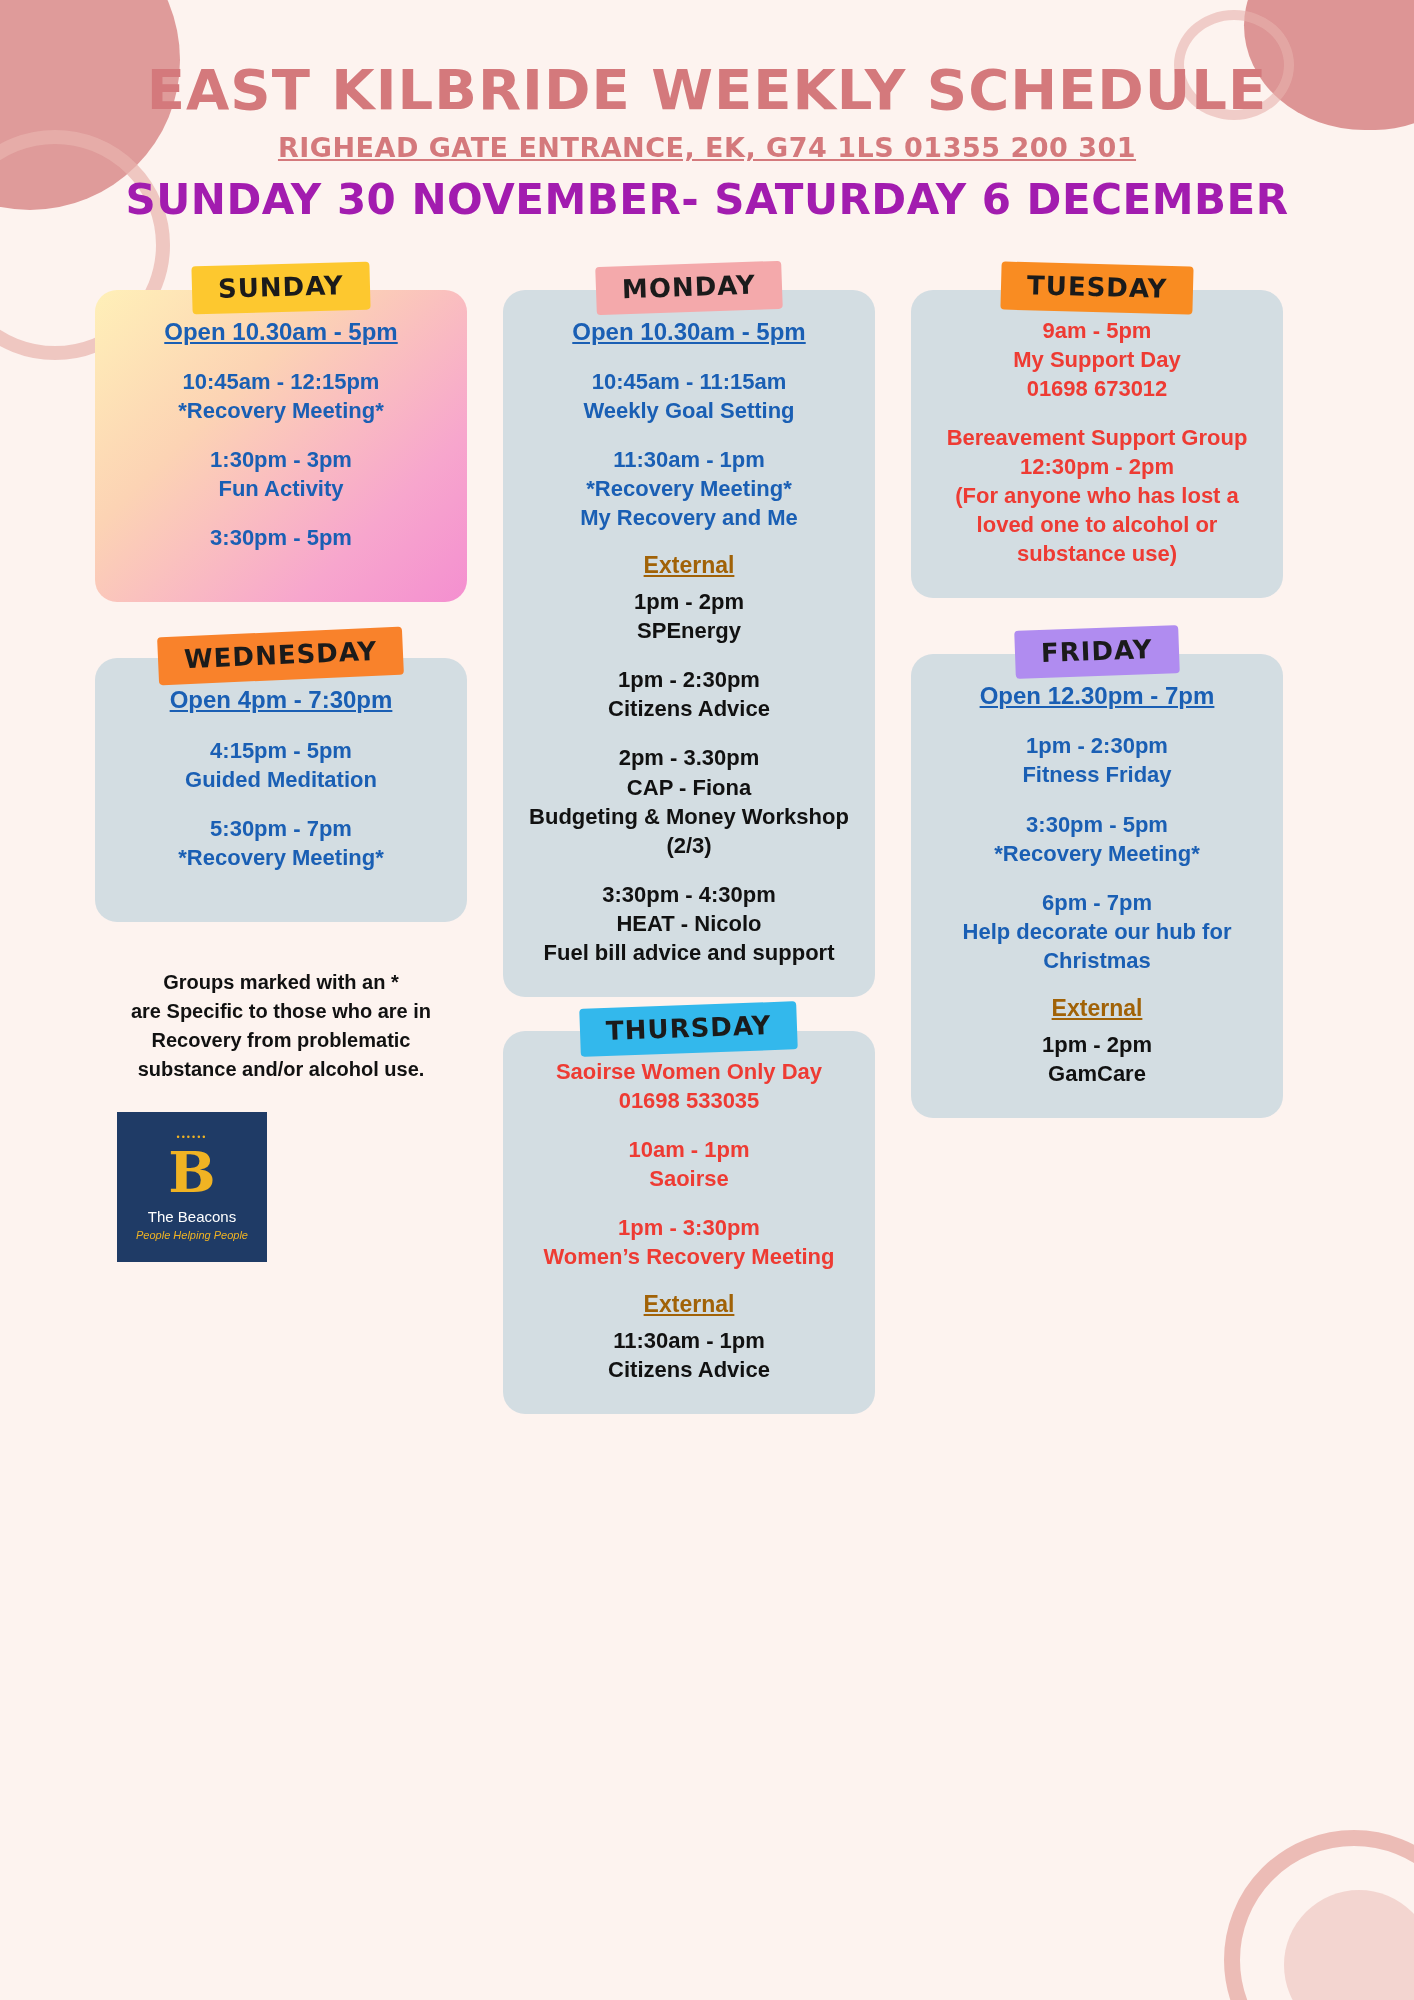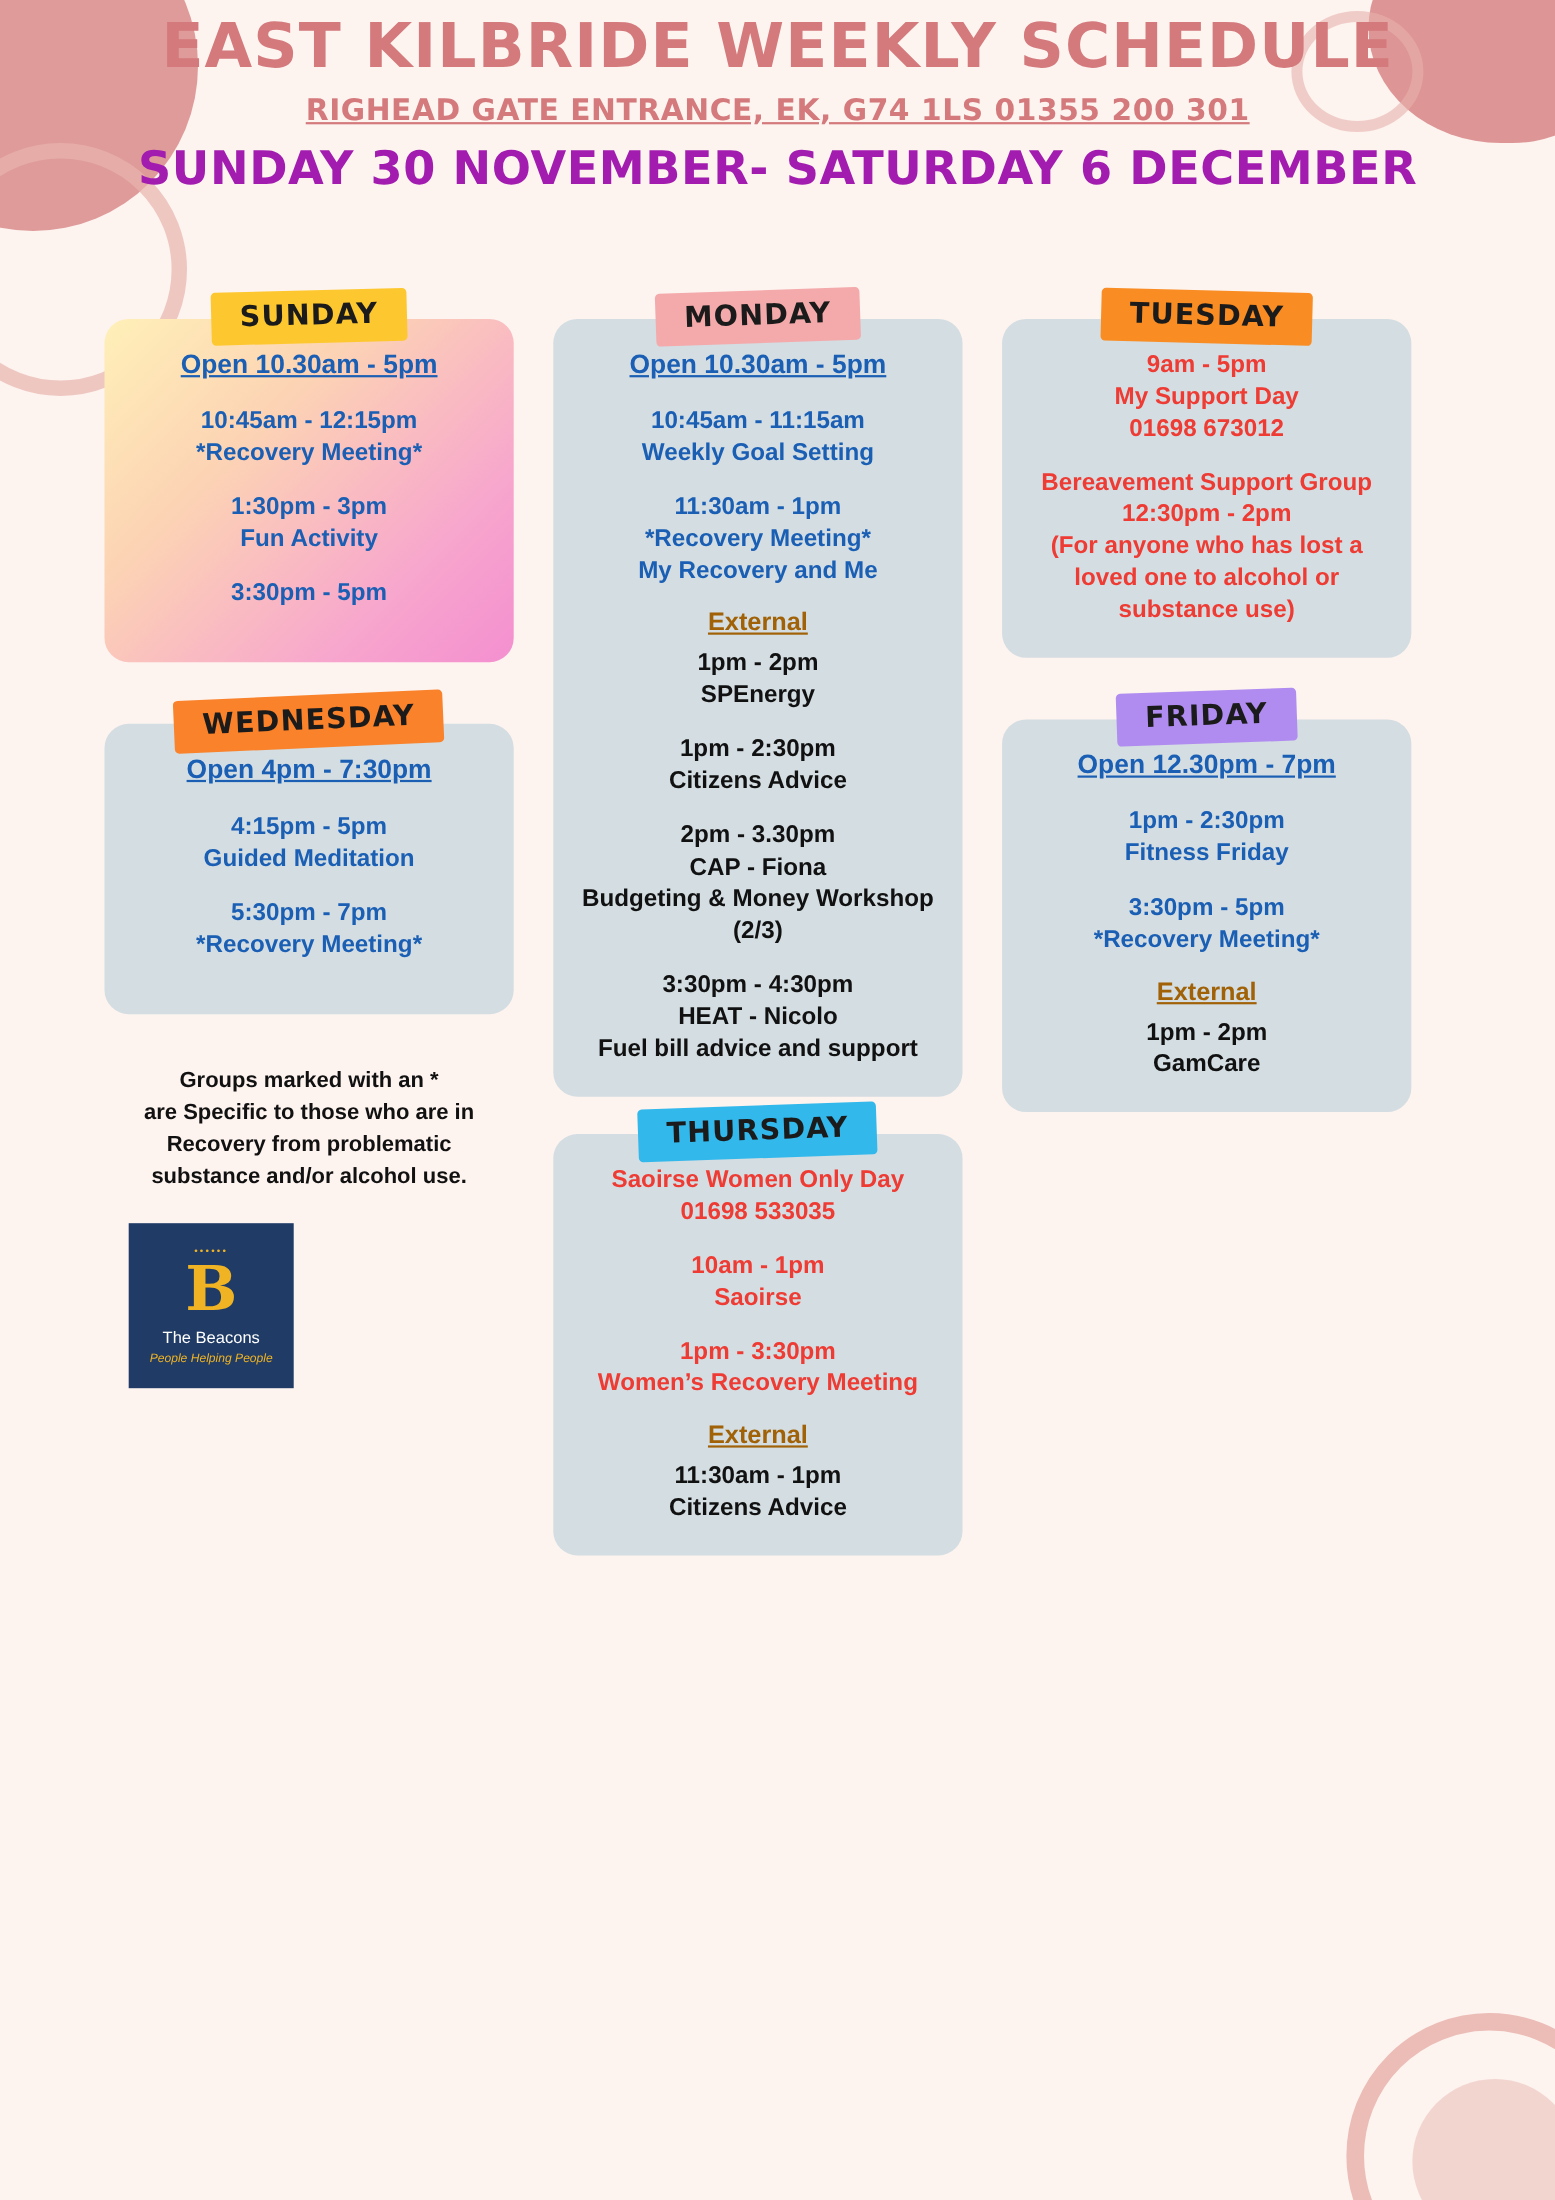--- a/index.html
+++ b/index.html
@@ -49,20 +49,21 @@
   
   .header { position:relative; text-align:center; padding-top:14px; z-index:3;}
   .title {
     font-family: "DejaVu Sans", sans-serif;
     font-weight: bold;
     font-size: 56px;
     letter-spacing: 1px;
     color:#d4797c;
     text-transform: uppercase;
     line-height:1.05;
+    margin-top:47px;
   }
   .subtitle {
     font-family: "DejaVu Sans", sans-serif;
     font-weight: bold;
     font-size: 27px;
     color:#d4797c;
     letter-spacing: .5px;
     text-transform: uppercase;
     margin-top:12px;
     text-decoration:underline;
@@ -315,20 +316,24 @@
     <div class="card card-grey">
       <div class="open-line">Open 12.30pm - 7pm</div>
       <div class="blk blue">
         <div>1pm - 2:30pm</div>
         <div>Fitness Friday</div>
       </div>
       <div class="blk blue">
         <div>3:30pm - 5pm</div>
         <div>*Recovery Meeting*</div>
       </div>
+      <div class="blk blue">
+        <div>6pm - 7pm</div>
+        <div>Help decorate our hub for Christmas</div>
+      </div>
       <div class="ext-head">External</div>
       <div class="blk black" style="margin-bottom:0;">
         <div>1pm - 2pm</div>
         <div>GamCare</div>
       </div>
     </div>
   </div>
 
 </div>
 

